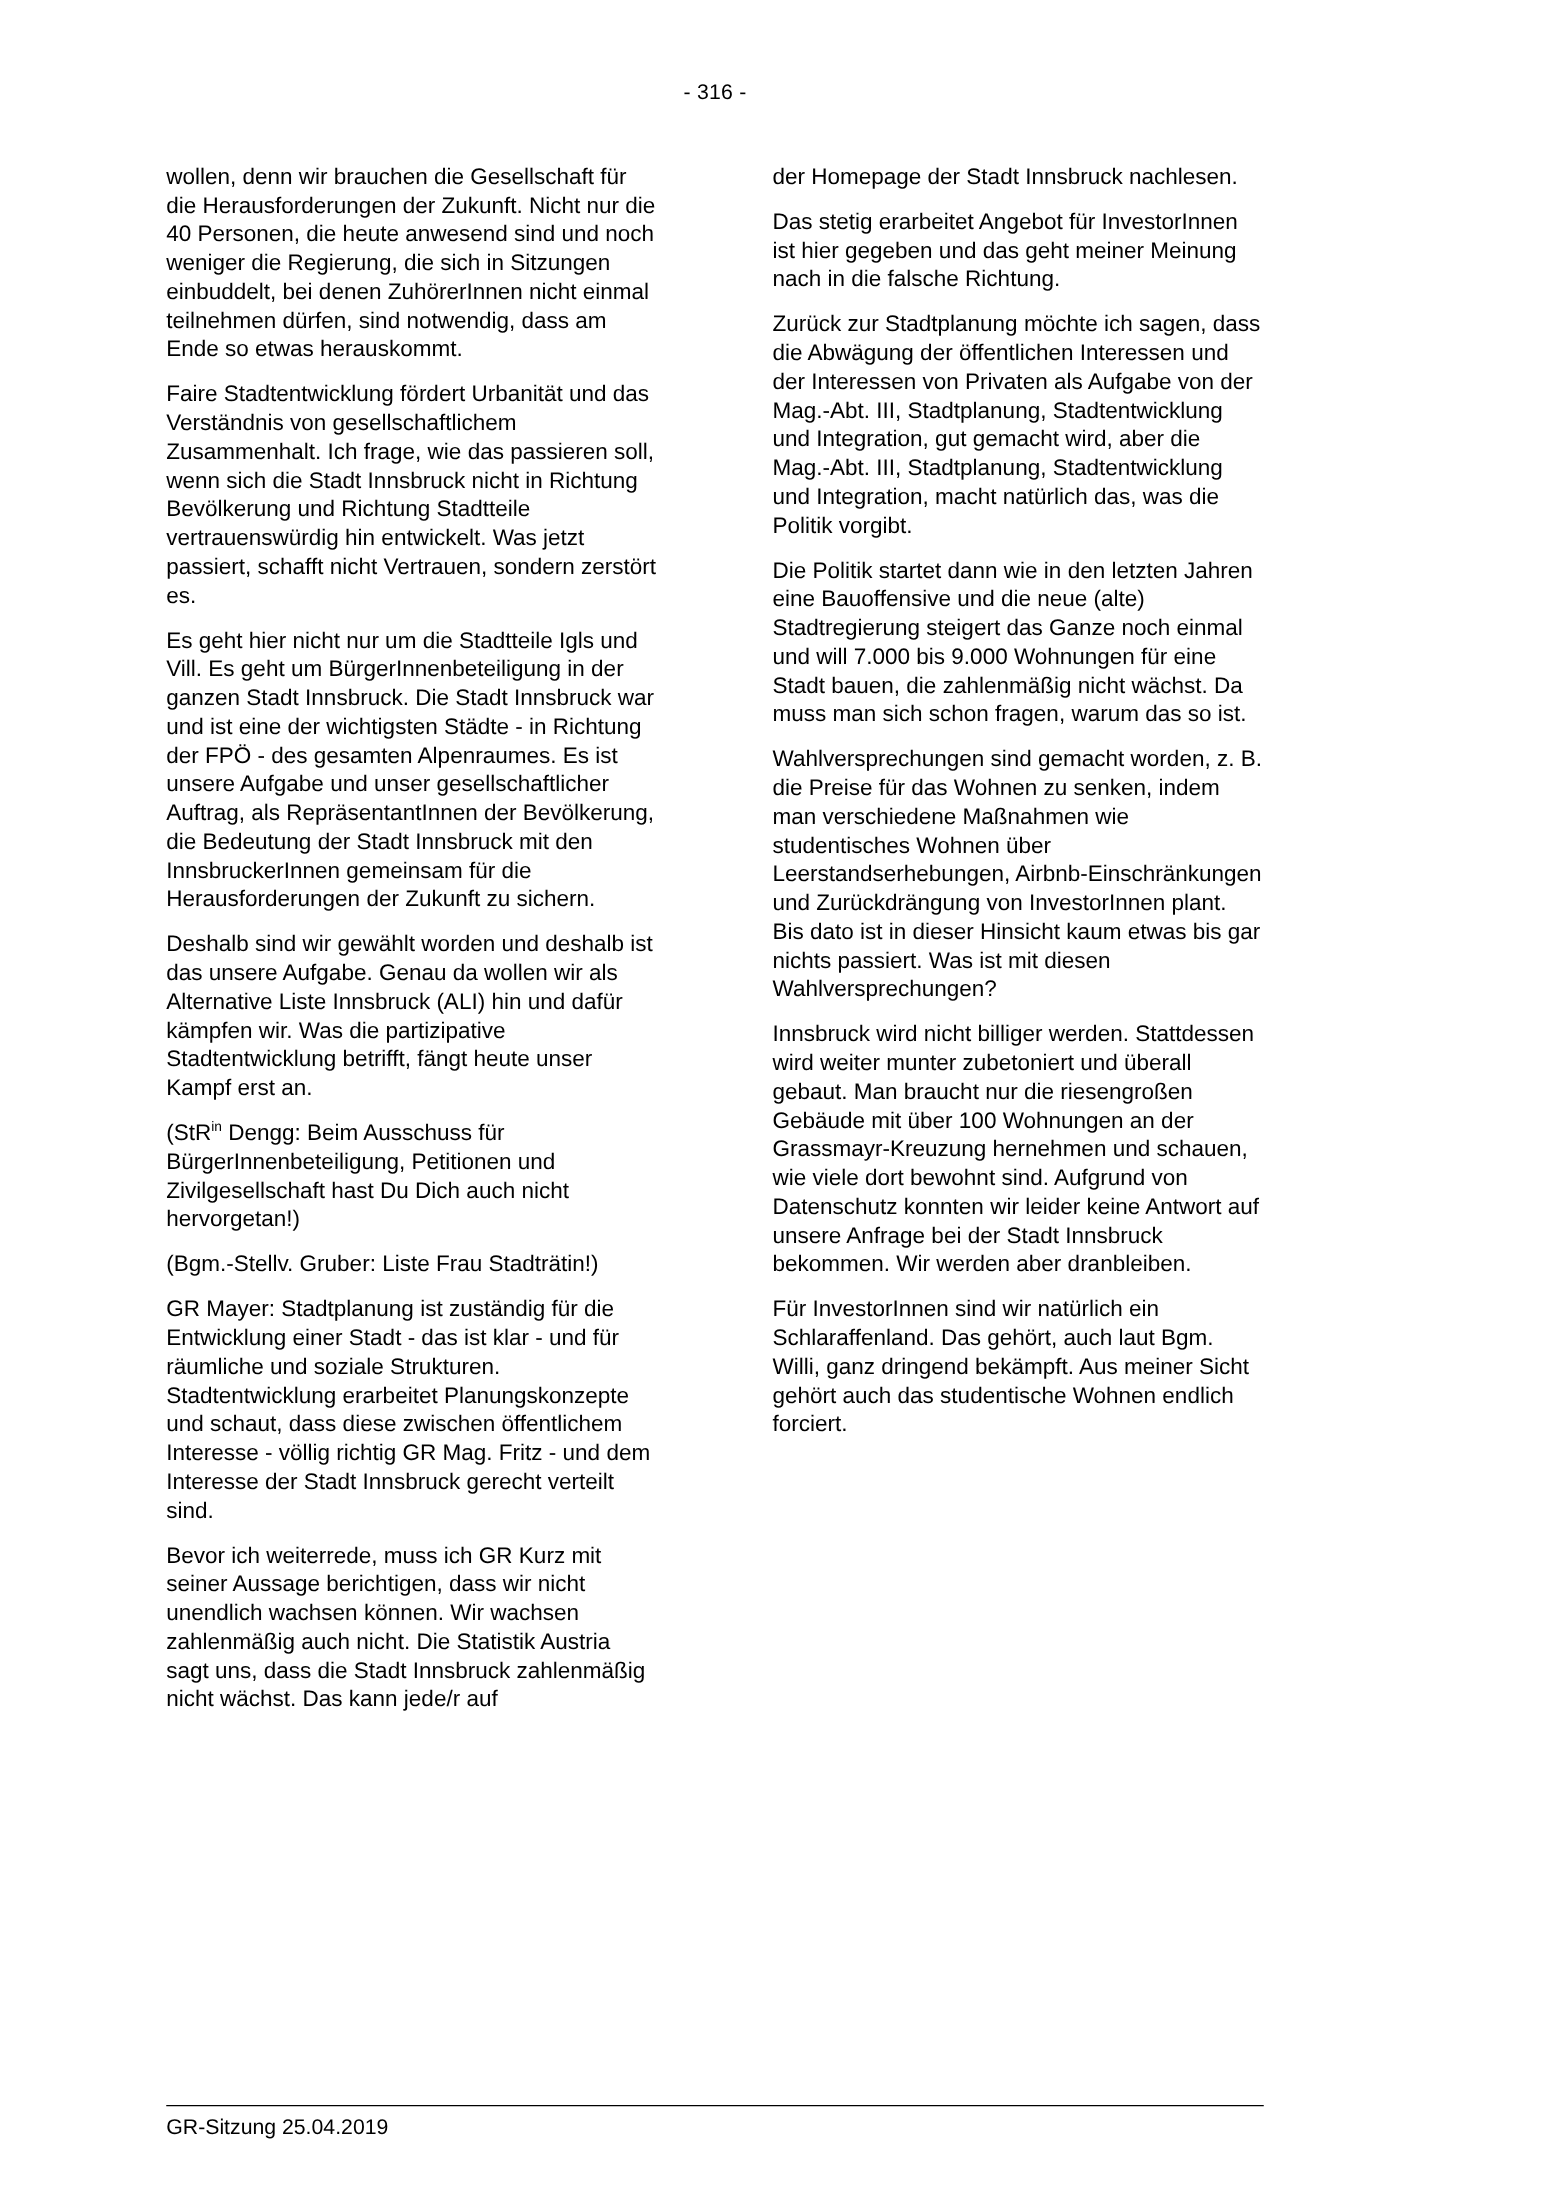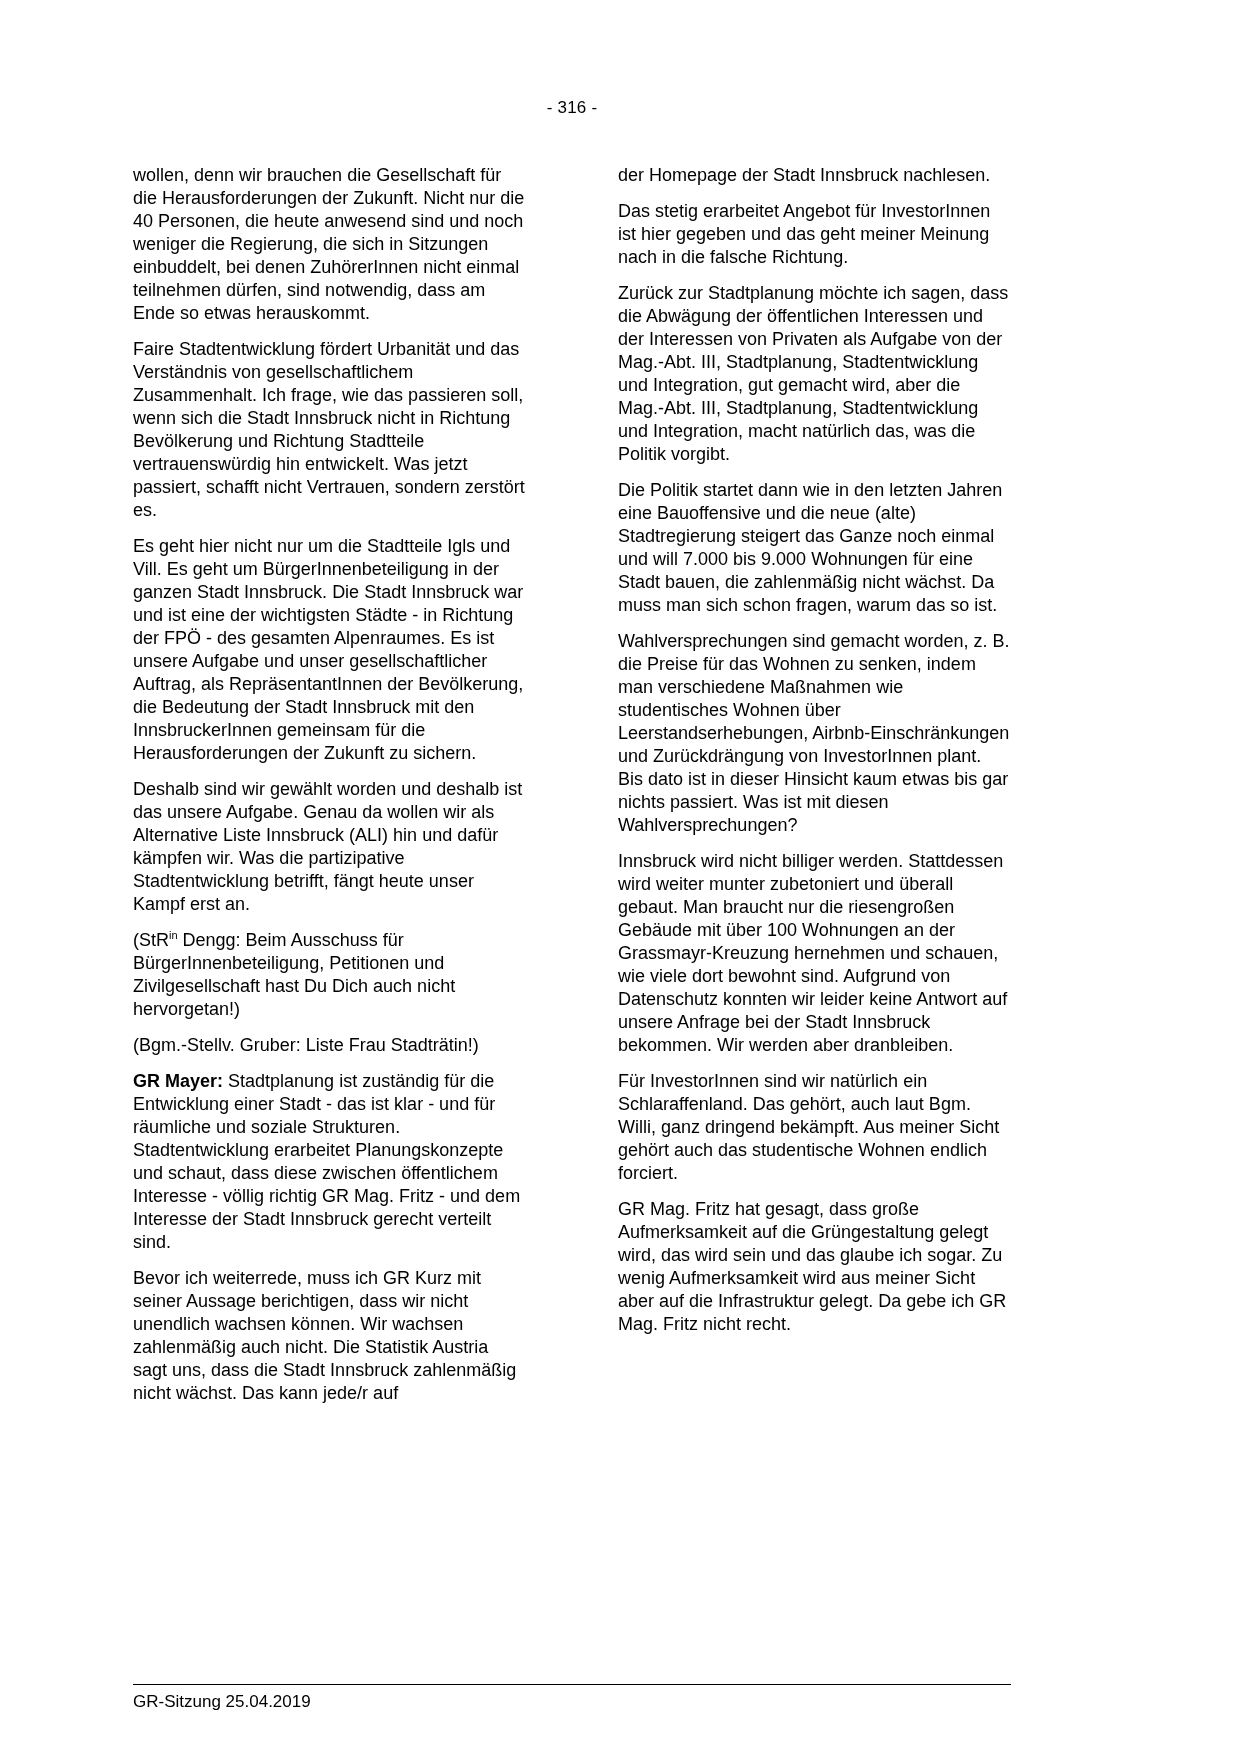--- a/index.html
+++ b/index.html
@@ -12,40 +12,40 @@
     color: #000000;
     overflow: hidden;
   }
   .page-inner {
     position: absolute;
     left: 133px;
     top: 0;
     width: 878px;
   }
   .page-number {
-    margin-top: 98px;
+    margin-top: 64px;
     text-align: center;
     font-size: 17px;
     letter-spacing: 0.2px;
   }
   .columns {
     display: flex;
     margin-top: 46px;
     gap: 92px;
   }
   .col {
     width: 409px;
     font-size: 18px;
     line-height: 23px;
     text-align: left;
     hyphens: auto;
     -webkit-hyphens: auto;
   }
   .col p { margin-bottom: 13px; }
-  .col p.speaker strong { font-weight: bold; }
+  .col p.speaker strong { font-weight: normal; }
   sup { font-size: 11px; line-height: 0; }
   .page-footer {
     position: absolute;
     left: 133px;
     top: 1684px;
     width: 878px;
     border-top: 1px solid #000000;
     padding-top: 7px;
     font-size: 17px;
   }
@@ -71,21 +71,20 @@
     </div>
 
     <div class="col">
       <p>der Homepage der Stadt Innsbruck nachlesen.</p>
       <p>Das stetig erarbeitet Angebot für InvestorInnen ist hier gegeben und das geht meiner Meinung nach in die falsche Richtung.</p>
       <p>Zurück zur Stadtplanung möchte ich sagen, dass die Abwägung der öffentlichen Interessen und der Interessen von Privaten als Aufgabe von der Mag.-Abt. III, Stadtplanung, Stadtentwicklung und Integration, gut gemacht wird, aber die Mag.-Abt. III, Stadtplanung, Stadtentwicklung und Integration, macht natürlich das, was die Politik vorgibt.</p>
       <p>Die Politik startet dann wie in den letzten Jahren eine Bauoffensive und die neue (alte) Stadtregierung steigert das Ganze noch einmal und will 7.000 bis 9.000 Wohnungen für eine Stadt bauen, die zahlenmäßig nicht wächst. Da muss man sich schon fragen, warum das so ist.</p>
       <p>Wahlversprechungen sind gemacht worden, z. B. die Preise für das Wohnen zu senken, indem man verschiedene Maßnahmen wie studentisches Wohnen über Leerstandserhebungen, Airbnb-Einschränkungen und Zurückdrängung von InvestorInnen plant. Bis dato ist in dieser Hinsicht kaum etwas bis gar nichts passiert. Was ist mit diesen Wahlversprechungen?</p>
       <p>Innsbruck wird nicht billiger werden. Stattdessen wird weiter munter zubetoniert und überall gebaut. Man braucht nur die riesengroßen Gebäude mit über 100 Wohnungen an der Grassmayr-Kreuzung hernehmen und schauen, wie viele dort bewohnt sind. Aufgrund von Datenschutz konnten wir leider keine Antwort auf unsere Anfrage bei der Stadt Innsbruck bekommen. Wir werden aber dranbleiben.</p>
       <p>Für InvestorInnen sind wir natürlich ein Schlaraffenland. Das gehört, auch laut Bgm. Willi, ganz dringend bekämpft. Aus meiner Sicht gehört auch das studentische Wohnen endlich forciert.</p>
-      <p>GR Mag. Fritz hat gesagt, dass große Aufmerksamkeit auf die Grüngestaltung gelegt wird, das wird sein und das glaube ich sogar. Zu wenig Aufmerksamkeit wird aus meiner Sicht aber auf die Infrastruktur gelegt. Da gebe ich GR Mag. Fritz nicht recht.</p>
     </div>
 
   </div>
 
 </div>
 
 <div class="page-footer">
   <div>GR-Sitzung 25.04.2019</div>
 </div>
 

